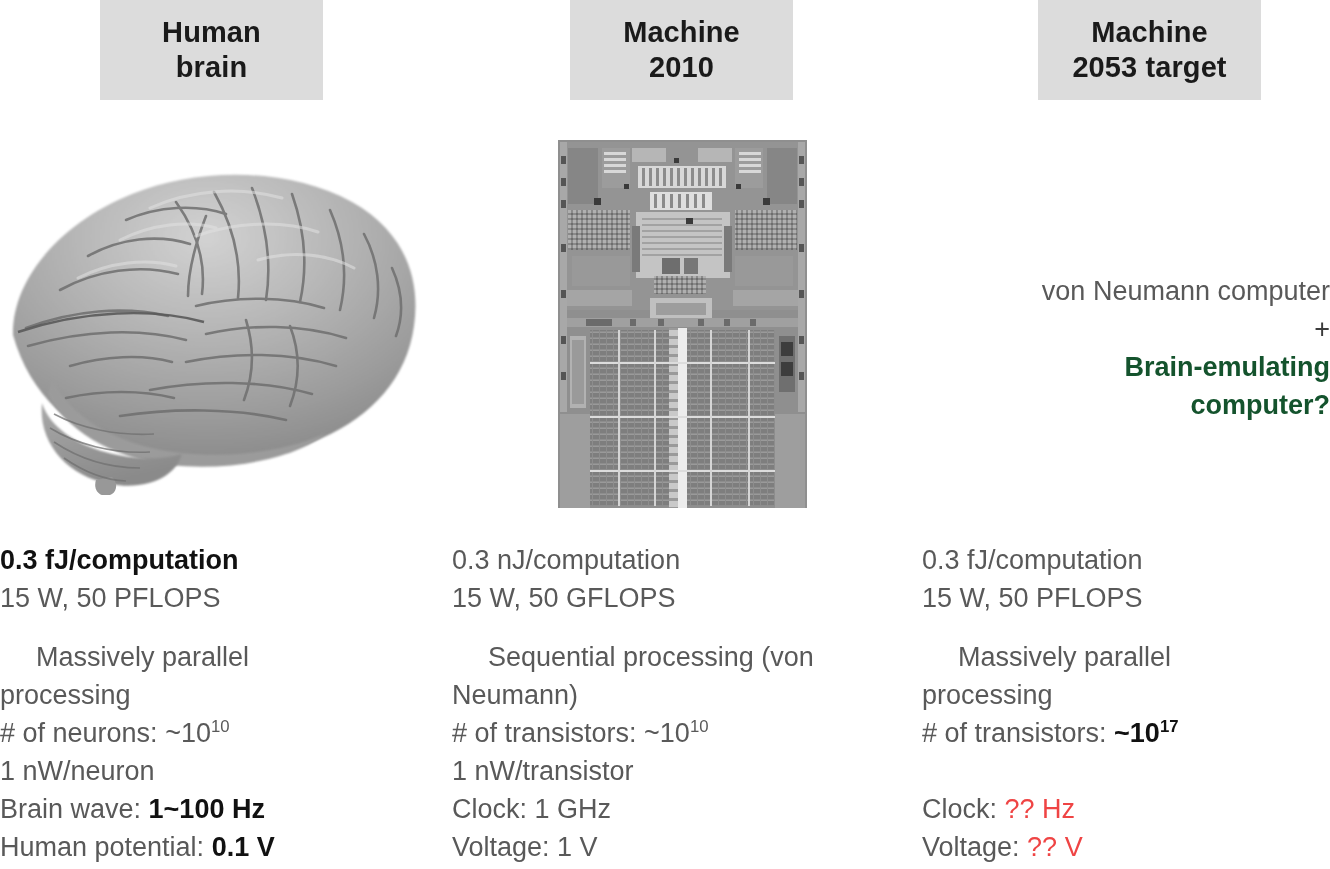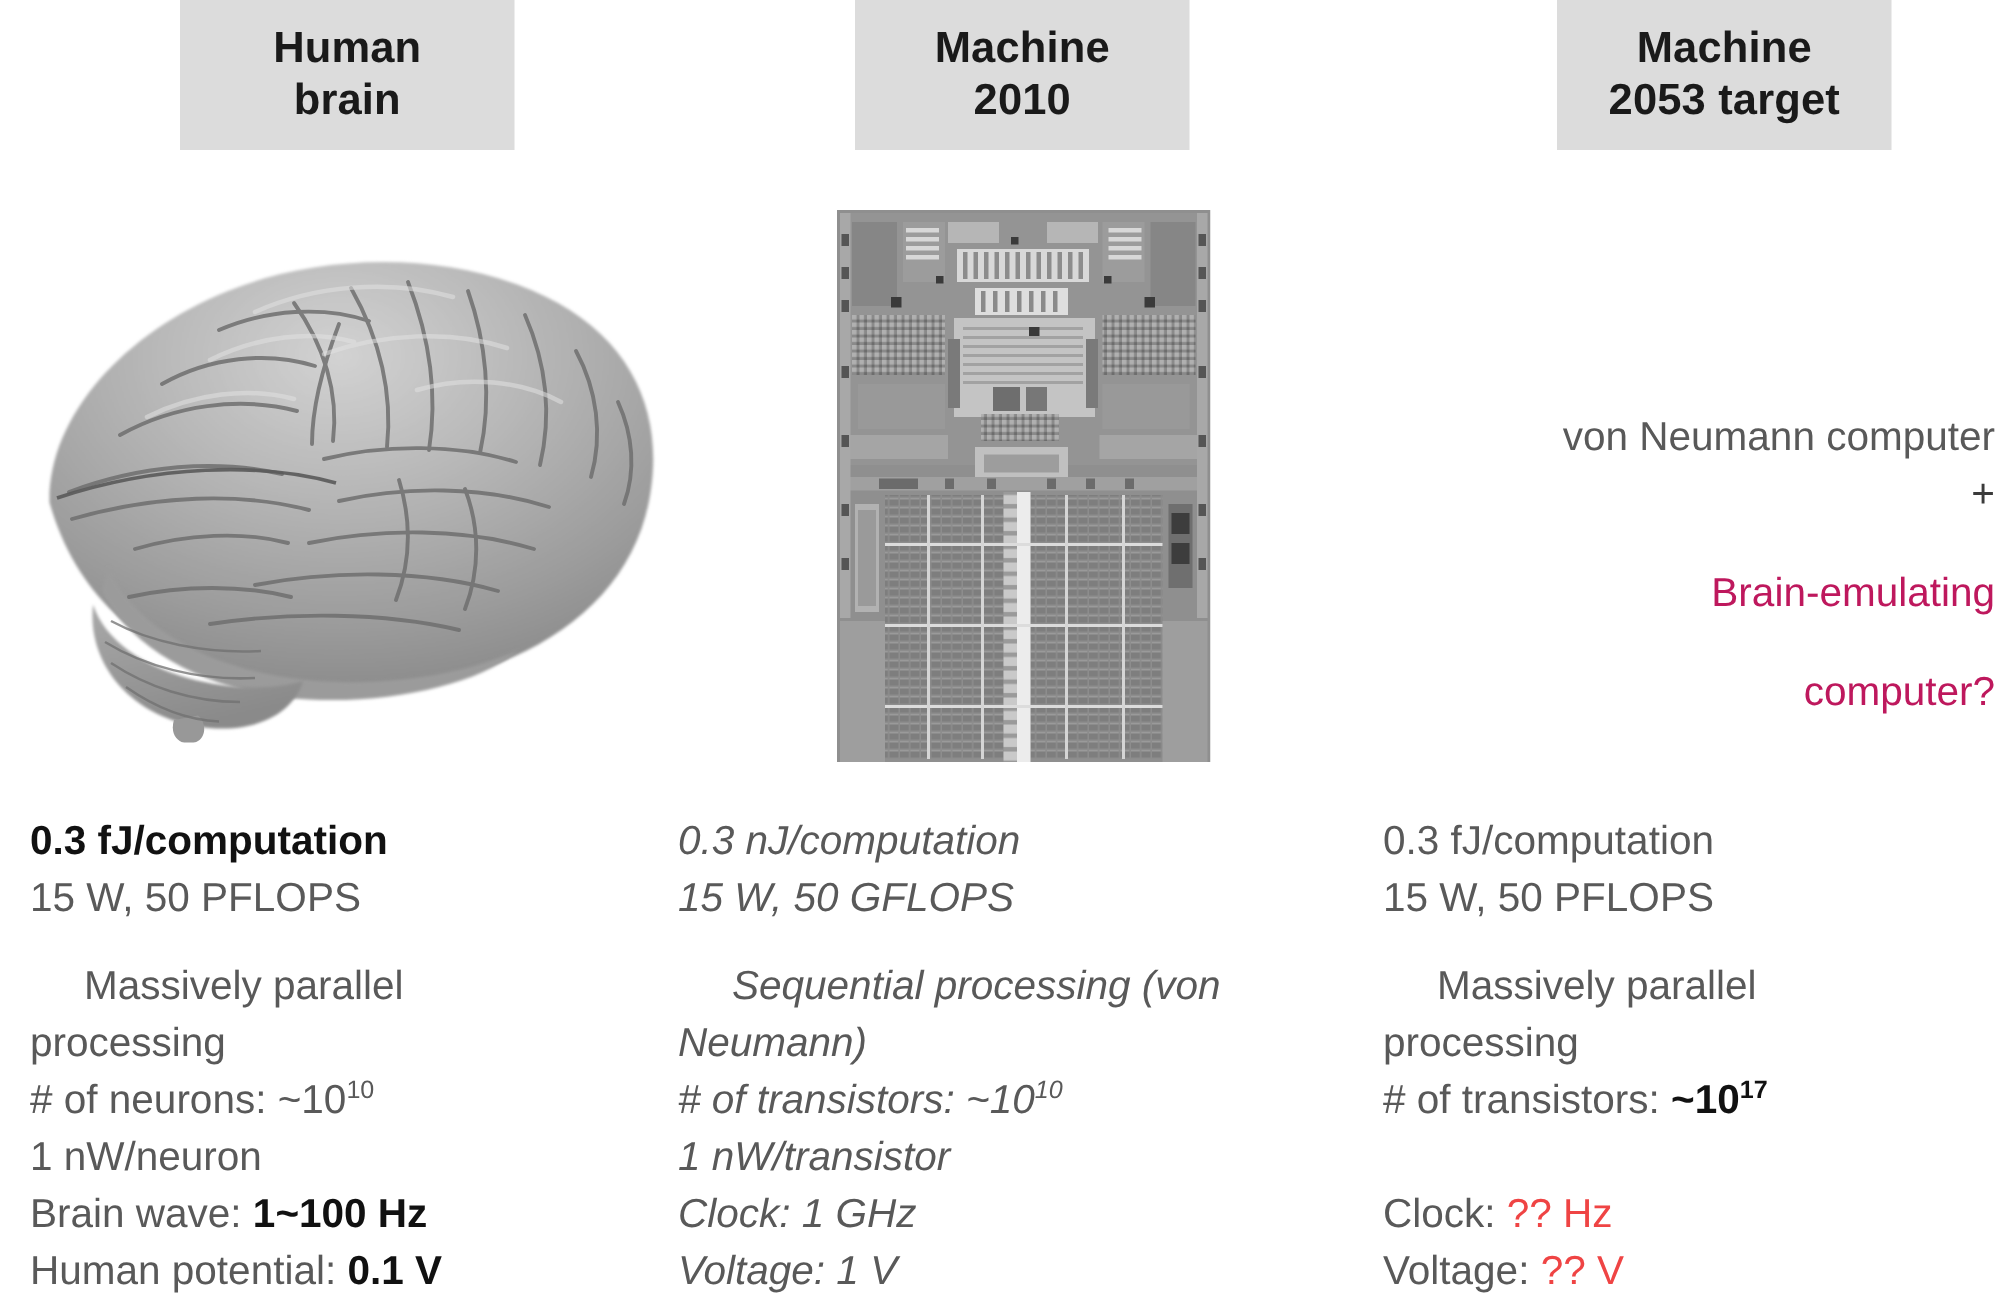--- a/index.html
+++ b/index.html
@@ -22,21 +22,21 @@
     inset: 0;
     background: #ffffff;
   }
 
   
   .col {
     position: absolute;
     top: 0;
     height: 869px;
   }
-  .col-1 { left: 0px;   width: 440px; margin-left: 20px; }
+  .col-1 { left: 0px;   width: 440px; }
   .col-2 { left: 452px; width: 460px; }
   .col-3 { left: 922px; width: 408px; }
 
   
   .header-box {
     position: absolute;
     top: 0;
     height: 100px;
     background: #dcdcdc;
     color: #1a1a1a;
@@ -84,23 +84,22 @@
     left: 0;
     top: 272px;
     width: 408px;
     text-align: right;
     color: #595959;
     font-size: 27px;
     line-height: 38px;
   }
   .target-caption .plus { color: #3b3b3b; }
   .target-caption .strong {
-    color: #be185d;
-    font-weight: normal;
-    margin-top: 28px;
+    color: #14532d;
+    font-weight: bold;
   }
 
   
   .specs {
     position: absolute;
     left: 0;
     width: 100%;
     text-align: left;
     color: #595959;
     font-size: 27px;
@@ -116,21 +115,21 @@
     font-weight: normal;
   }
   .spec-line sup {
     font-size: 0.62em;
     vertical-align: super;
     line-height: 0;
   }
   .gap-before { margin-top: 21px; padding-left: 36px; }
 
   .col-1 .specs { top: 541px; }
-  .col-2 .specs { top: 541px; font-style: italic; }
+  .col-2 .specs { top: 541px; }
   .col-3 .specs { top: 541px; }
 </style>
 </head>
 <body>
 
 <div class="slide">
 
   <div class="col col-1">
 
     <div class="header-box">

